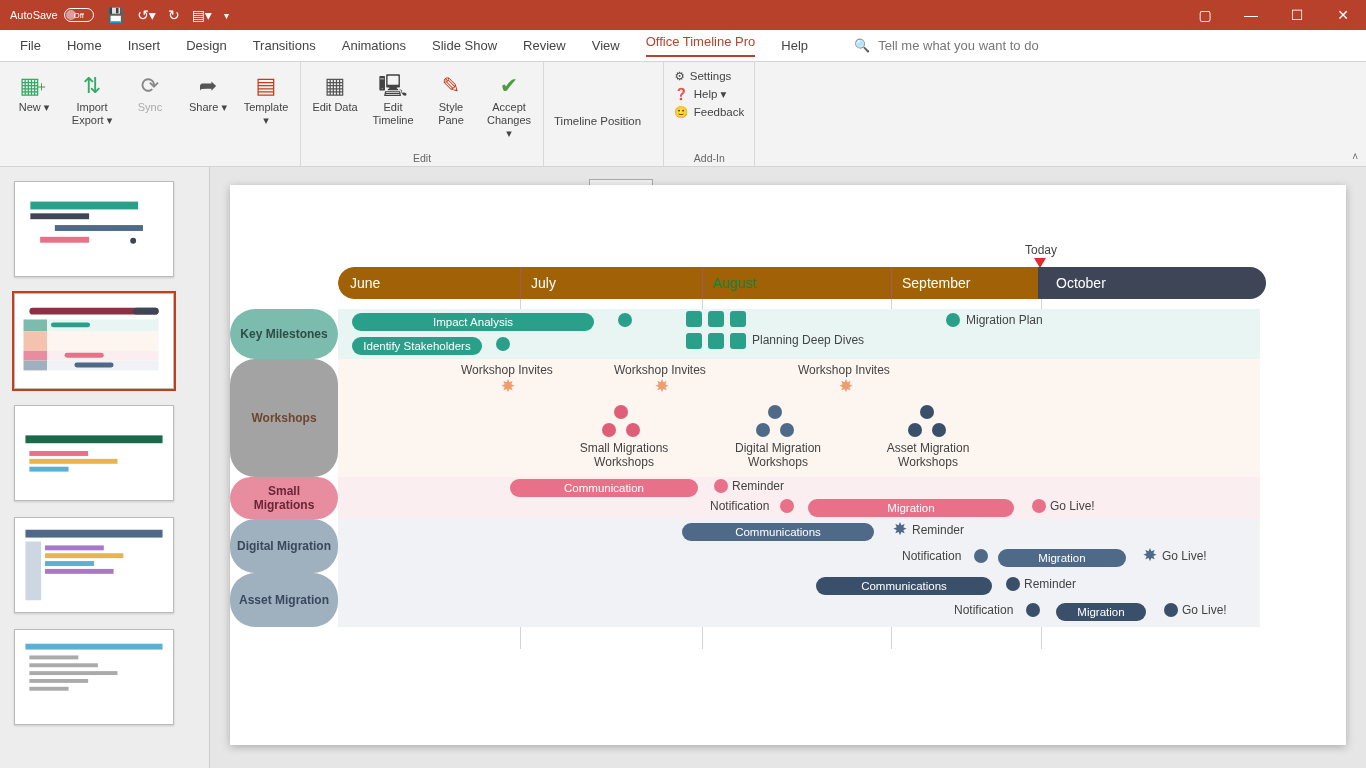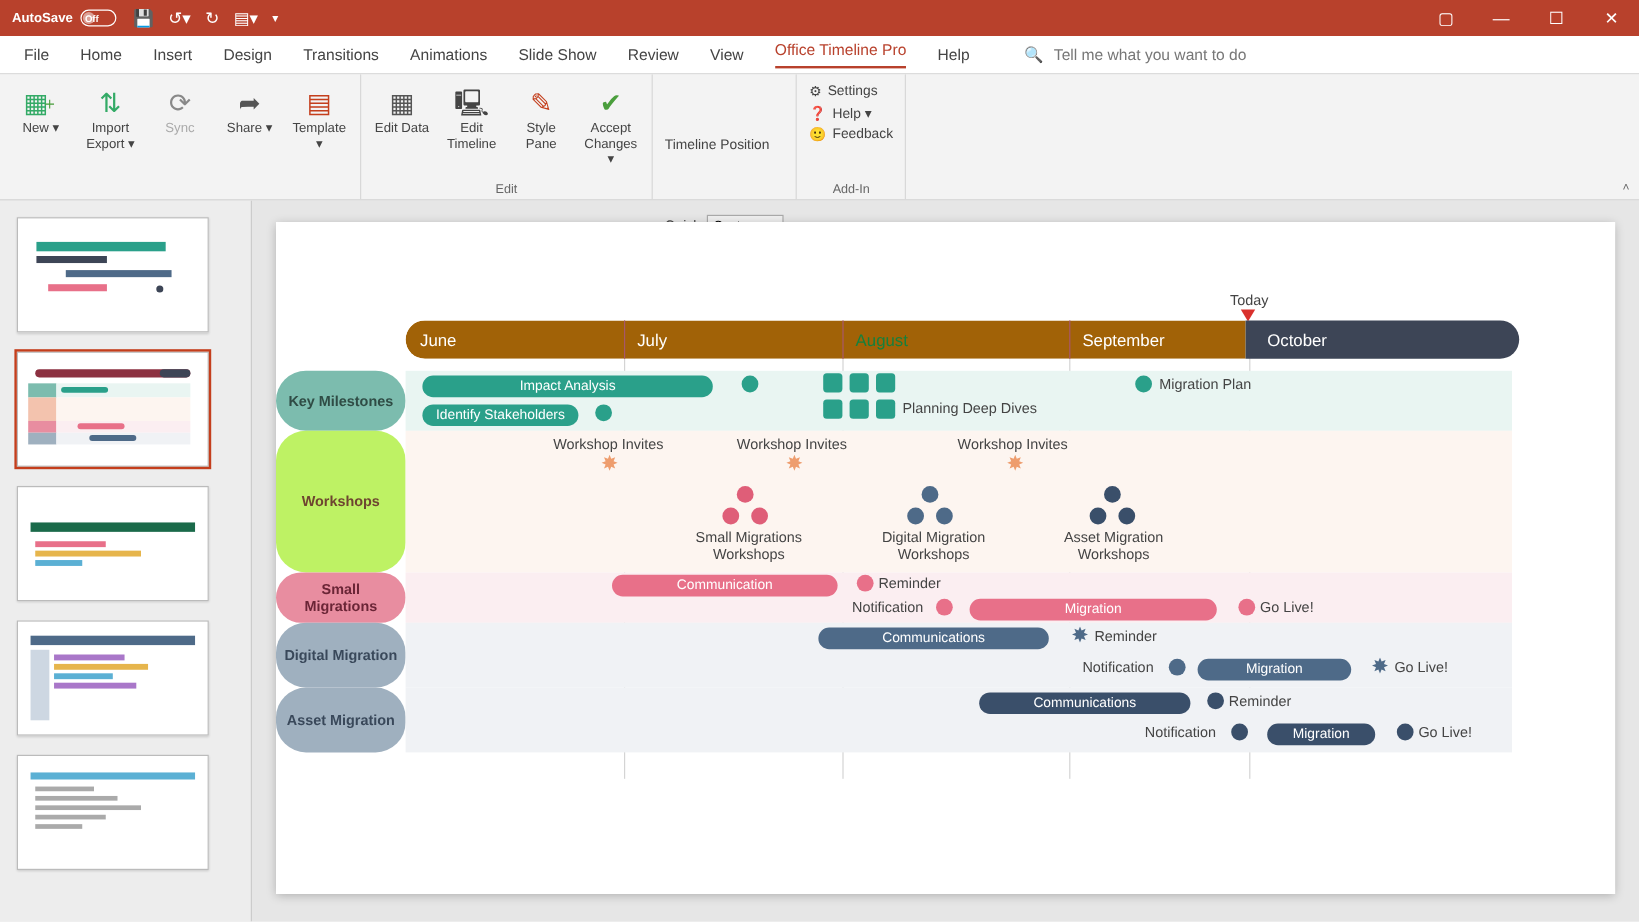--- a/index.html
+++ b/index.html
@@ -1,21 +1,21 @@
 <!DOCTYPE html>
 <html><head>
 <meta charset="utf-8">
 <style>
   * { box-sizing: border-box; margin: 0; padding: 0; font-family: "Segoe UI", sans-serif; }
   body { width: 1366px; height: 768px; background: #e6e6e6; overflow: hidden; font-size: 12px; }
 
   
   .titlebar { height: 30px; background: #b8412c; display: flex; align-items: center; color: #fff; }
-  .titlebar .autosave { margin-left: 10px; font-size: 11px; display:flex; align-items:center; gap:6px;font-weight:bold; }
-  .autosave-toggle { width:30px; height:14px; border:1px solid #fff; border-radius:7px; position:relative; font-size:8px; color:#fff; display:flex; align-items:center; justify-content:flex-start; padding:0 3px; }
+  .titlebar .autosave { margin-left: 10px; font-size: 11px; display:flex; align-items:center; gap:6px; }
+  .autosave-toggle { width:30px; height:14px; border:1px solid #fff; border-radius:7px; position:relative; font-size:8px; color:#fff; display:flex; align-items:center; justify-content:center; padding:0 3px; }
   .autosave-toggle::before { content:""; position:absolute; left:1px; top:1px; width:10px; height:10px; border-radius:50%; background:#fff; opacity:.5; }
   .qat { display:flex; gap:12px; margin-left:14px; align-items:center; }
   .qat span { font-size:14px; cursor:pointer; }
   .winctrl { margin-left:auto; display:flex; }
   .winctrl div { width:46px; height:30px; display:flex; align-items:center; justify-content:center; font-size:14px; cursor:pointer; }
 
   
   .menubar { height: 32px; background: #fff; border-bottom: 1px solid #d4d4d4; display:flex; align-items:center; padding-left: 20px; gap: 26px; color:#444; font-size:13px; }
   .menubar .tab { cursor:pointer; }
   .menubar .tab.active { color: #b8412c; border-bottom: 2px solid #b8412c; padding-bottom:6px; }
@@ -303,21 +303,21 @@
             <div class="sq" style="left:348px; top:24px; background:#2aa08a"></div>
             <div class="sq" style="left:370px; top:24px; background:#2aa08a"></div>
             <div class="sq" style="left:392px; top:24px; background:#2aa08a"></div>
             <div class="txt" style="left:414px; top:24px">Planning Deep Dives</div>
             <div class="dot" style="left:608px; top:4px; width:14px; height:14px; background:#2aa08a"></div>
             <div class="txt" style="left:628px; top:4px">Migration Plan</div>
           </div>
         </div>
 
         <div class="lane" style="height:118px">
-          <div class="lane-label" style="background:#bef264;color:#6e4530">Workshops</div>
+          <div class="lane-label" style="background:#a3a3a3;color:#6e4530">Workshops</div>
           <div class="lane-body" style="background:#fdf5f0">
 
             <div class="txt" style="left:123px; top:4px">Workshop Invites</div>
             <div class="star" style="left:162px; top:20px"><svg viewBox="0 0 24 24">
                   <path fill="#ee9d6e" d="M12 0l2 5 5-2-2 5 5 2-5 2 2 5-5-2-2 5-2-5-5 2 2-5-5-2 5-2-2-5 5 2z"></path>
                 </svg></div>
             <div class="txt" style="left:276px; top:4px">Workshop Invites</div>
             <div class="star" style="left:316px; top:20px"><svg viewBox="0 0 24 24">
                   <path fill="#ee9d6e" d="M12 0l2 5 5-2-2 5 5 2-5 2 2 5-5-2-2 5-2-5-5 2 2-5-5-2 5-2-2-5 5 2z"></path>
                 </svg></div>

